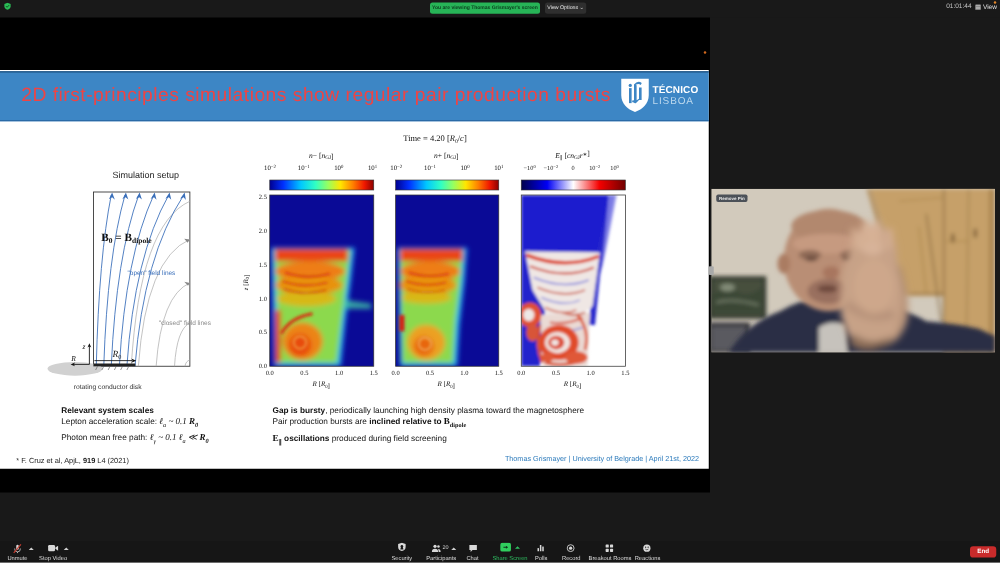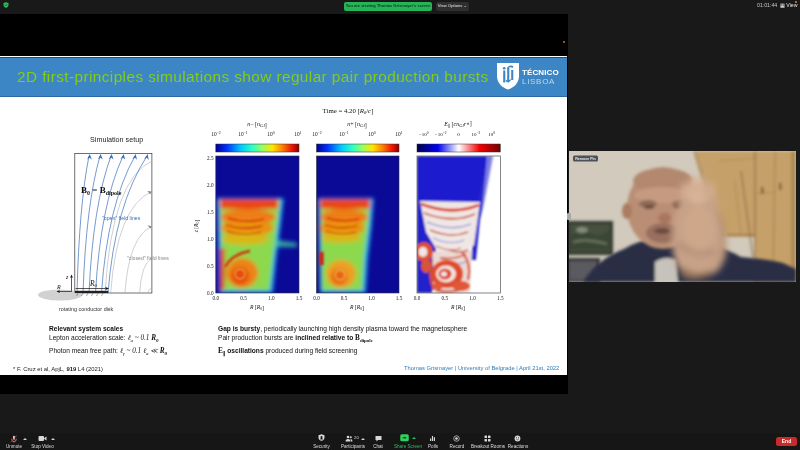--- a/index.html
+++ b/index.html
@@ -25,21 +25,21 @@
 <div class="abs" style="left:780px;top:2.2px;font-size:5.2px;color:#e5e5e5;">▦ View</div>
 <div class="abs" style="left:794.5px;top:0.5px;width:2.5px;height:2.5px;border-radius:50%;background:#e0862c;"></div>
 
 <div class="abs" style="left:0;top:14px;width:568px;height:380px;background:#000;"></div>
 
 <div class="abs" style="left:563px;top:41px;width:2px;height:2px;border-radius:50%;background:#d2691e;"></div>
 
 <div class="abs" style="left:0;top:56px;width:567px;height:318.5px;background:#ffffff;"></div>
 
 <div class="abs" style="left:0;top:56.5px;width:567px;height:38.5px;background:#3d86c5;border-top:0.8px solid #1b4e7e;border-bottom:0.8px solid #2a6aa6;"></div>
-<div class="abs" style="left:17px;top:68px;font-size:15.4px;color:#84cc16;letter-spacing:0.4px;white-space:nowrap;text-align:right;">2D first-principles simulations show regular pair production bursts</div>
+<div class="abs" style="left:17px;top:68px;font-size:15.4px;color:#ef4444;letter-spacing:0.4px;white-space:nowrap;text-align:right;">2D first-principles simulations show regular pair production bursts</div>
 
 <svg class="abs" style="left:495px;top:62px;" width="66" height="29" viewBox="0 0 66 29">
   <path d="M2 1 H24 V14 C24 21 19 25.5 13 27.5 C7 25.5 2 21 2 14 Z" fill="#ffffff"></path>
   <g fill="#3d86c5">
     <rect x="8.2" y="8.5" width="2.1" height="12"></rect>
     <rect x="12.2" y="5.5" width="2.1" height="15" rx="1"></rect>
     <path d="M16.2 8 h2.1 v10 h-2.1 z"></path>
     <circle cx="9.2" cy="6.3" r="1.3"></circle>
     <path d="M12.2 5.5 q3-3.5 6.2-1.2 l-0.8 1.6 q-2.6-1.8-5.4 1.2z"></path>
     <path d="M16.2 18 q-2 3-5.6 1.6 l0.6-1.7 q2.6 1.2 5-0.9z"></path>

